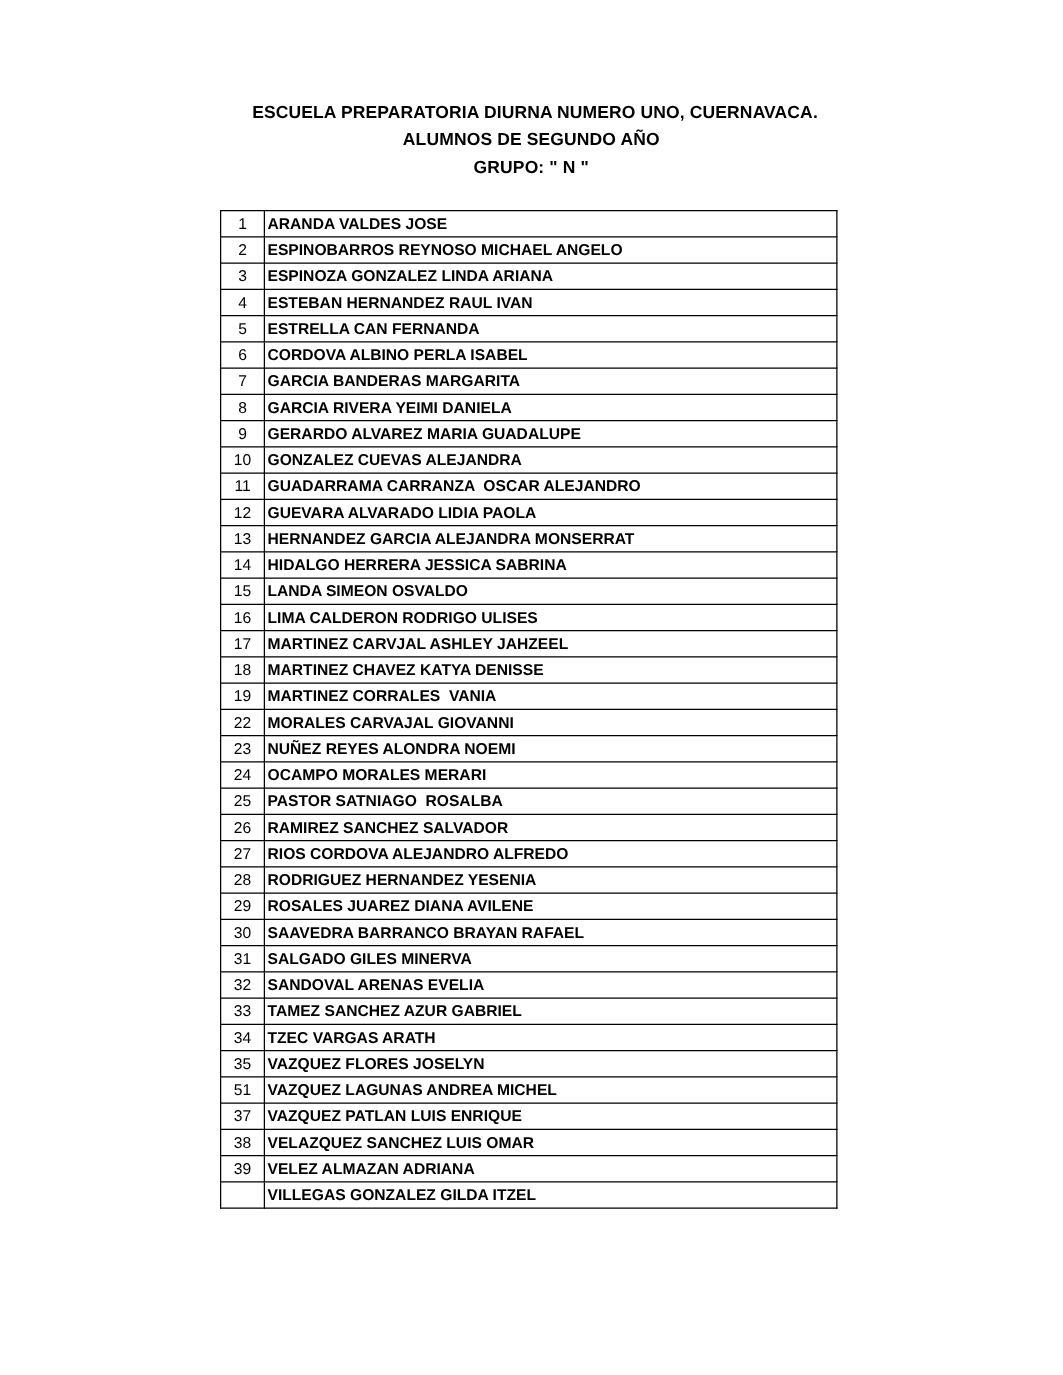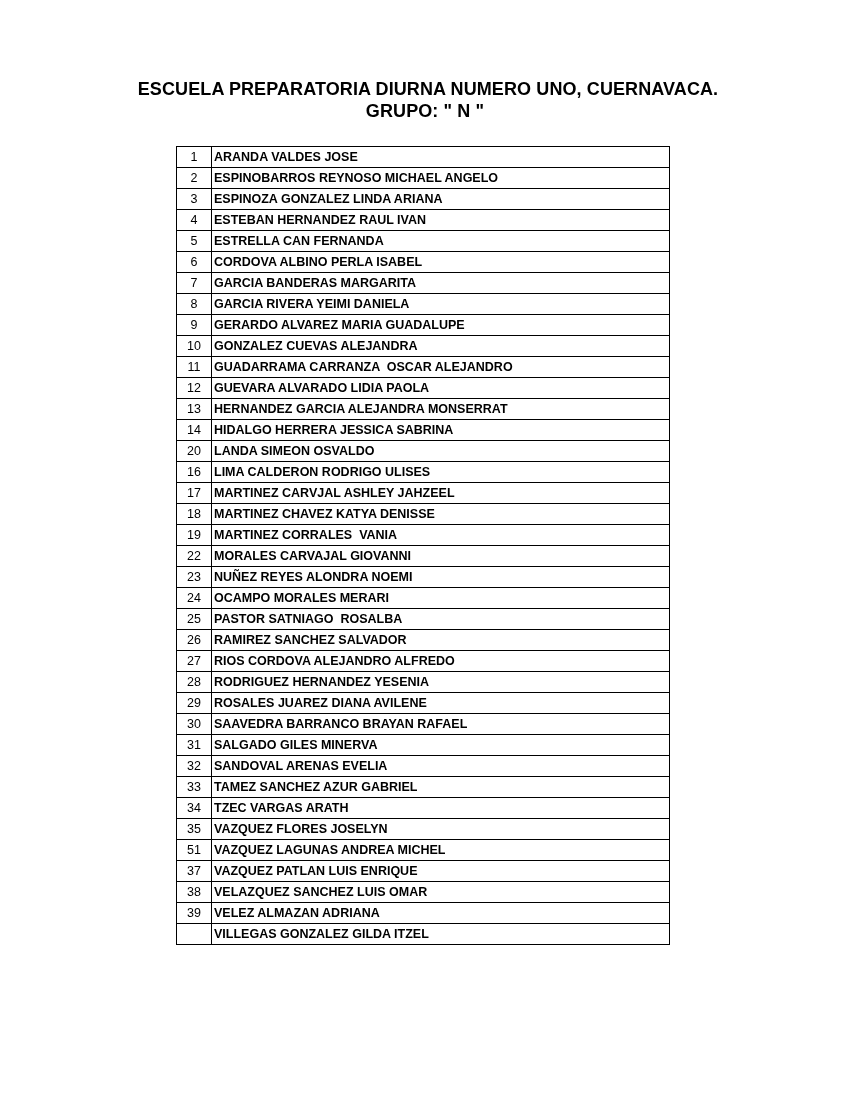--- a/index.html
+++ b/index.html
@@ -17,21 +17,21 @@
   }
   .page {
     width: 850px;
     height: 1100px;
     box-sizing: border-box;
     padding: 78px 100px 0 100px;
   }
   .doc-header {
     text-align: center;
     font-weight: bold;
-    font-size: 18px;
+    font-size: 14px;
     line-height: 22px;
     letter-spacing: 0.1px;
   }
   .doc-header div {
     white-space: pre;
   }
   .header-line-1 { margin-left: 6px; }
   .roster-wrap {
     margin-top: 24px;
     padding-left: 76px;
@@ -61,20 +61,21 @@
     font-weight: bold;
   }
 </style>
 </head>
 <body>
 
 <div class="page">
 
   <div class="doc-header">
     <div class="header-line-1">ESCUELA PREPARATORIA DIURNA NUMERO UNO, CUERNAVACA.</div>
+    <div>ALUMNOS DE SEGUNDO AÑO</div>
     <div>GRUPO: " N "</div>
   </div>
 
   <div class="roster-wrap">
     <table class="roster">
       <tbody>
           <tr>
             <td class="num">1</td>
             <td class="name">ARANDA VALDES JOSE</td>
           </tr>
@@ -124,21 +125,21 @@
           </tr>
           <tr>
             <td class="num">13</td>
             <td class="name">HERNANDEZ GARCIA ALEJANDRA MONSERRAT</td>
           </tr>
           <tr>
             <td class="num">14</td>
             <td class="name">HIDALGO HERRERA JESSICA SABRINA</td>
           </tr>
           <tr>
-            <td class="num">20</td>
+            <td class="num">15</td>
             <td class="name">LANDA SIMEON OSVALDO</td>
           </tr>
           <tr>
             <td class="num">16</td>
             <td class="name">LIMA CALDERON RODRIGO ULISES</td>
           </tr>
           <tr>
             <td class="num">17</td>
             <td class="name">MARTINEZ CARVJAL ASHLEY JAHZEEL</td>
           </tr>

